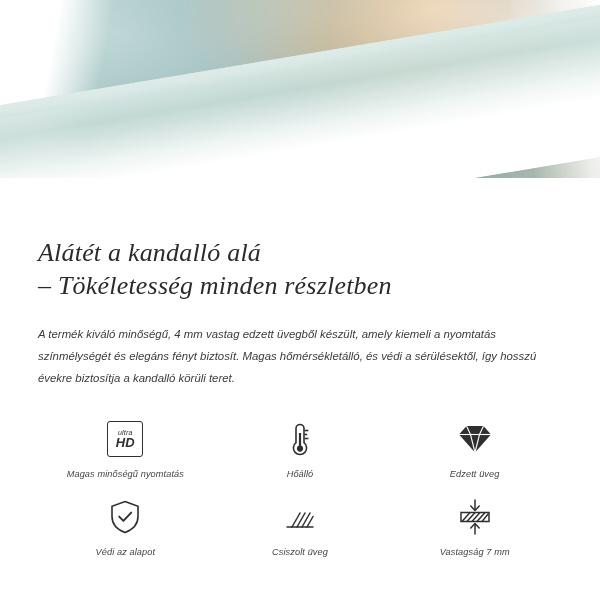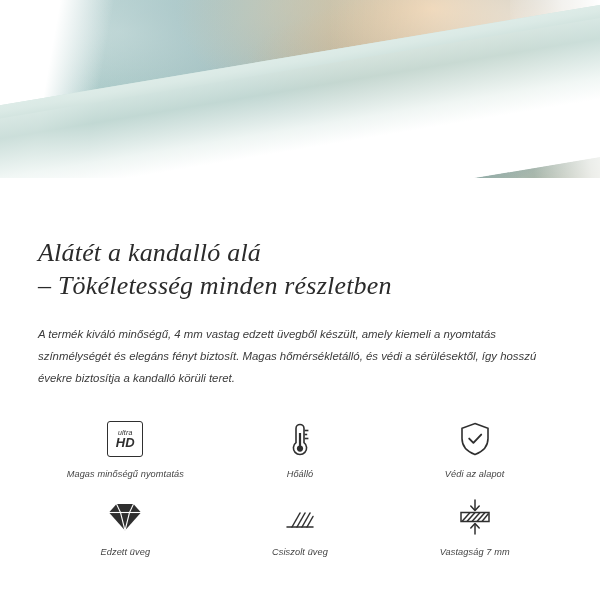--- a/index.html
+++ b/index.html
@@ -211,38 +211,38 @@
             <line x1="19.6" y1="11.5" x2="23.4" y2="11.5"></line>
             <line x1="19.6" y1="15.5" x2="22.2" y2="15.5"></line>
             <line x1="19.6" y1="19.5" x2="23.4" y2="19.5"></line>
           </svg>
         </div>
         <div class="feature-label">Hőálló</div>
       </div>
 
       <div class="feature">
         <div class="feature-icon">
-          <svg width="36" height="40" viewBox="0 0 36 40" fill="none" stroke="#2f2f2f" stroke-width="1.6">
-            <path d="M18 4.5 L31 9.2 v10.4 c0 8.1 -5.6 13.3 -13 16.0 c-7.4 -2.7 -13 -7.9 -13 -16.0 V9.2 z"></path>
-            <path d="M12.2 19.6 L16.4 23.8 L24.2 15.6" stroke-width="1.9" stroke-linecap="round" stroke-linejoin="round"></path>
-          </svg>
-        </div>
-        <div class="feature-label">Védi az alapot</div>
-      </div>
-
-      <div class="feature">
-        <div class="feature-icon">
           <svg width="40" height="34" viewBox="0 0 40 34" fill="#2f2f2f">
             <path d="M11.5 4 H28.5 L36 12.5 L20 30.5 L4 12.5 Z"></path>
             <path d="M4 12.5 H36" stroke="#ffffff" stroke-width="1.1"></path>
             <path d="M11.5 4 L15.5 12.5 L20 30.5" stroke="#ffffff" stroke-width="1.1" fill="none"></path>
             <path d="M28.5 4 L24.5 12.5 L20 30.5" stroke="#ffffff" stroke-width="1.1" fill="none"></path>
           </svg>
         </div>
         <div class="feature-label">Edzett üveg</div>
+      </div>
+
+      <div class="feature">
+        <div class="feature-icon">
+          <svg width="36" height="40" viewBox="0 0 36 40" fill="none" stroke="#2f2f2f" stroke-width="1.6">
+            <path d="M18 4.5 L31 9.2 v10.4 c0 8.1 -5.6 13.3 -13 16.0 c-7.4 -2.7 -13 -7.9 -13 -16.0 V9.2 z"></path>
+            <path d="M12.2 19.6 L16.4 23.8 L24.2 15.6" stroke-width="1.9" stroke-linecap="round" stroke-linejoin="round"></path>
+          </svg>
+        </div>
+        <div class="feature-label">Védi az alapot</div>
       </div>
 
       <div class="feature">
         <div class="feature-icon">
           <svg width="40" height="34" viewBox="0 0 40 34" fill="none" stroke="#2f2f2f" stroke-width="1.5" stroke-linecap="round">
             <path d="M7 27 H33"></path>
             <line x1="12" y1="27" x2="20" y2="13"></line>
             <line x1="17" y1="27" x2="25" y2="13"></line>
             <line x1="22" y1="27" x2="30" y2="13"></line>
             <line x1="27" y1="27" x2="33" y2="16.5"></line>

